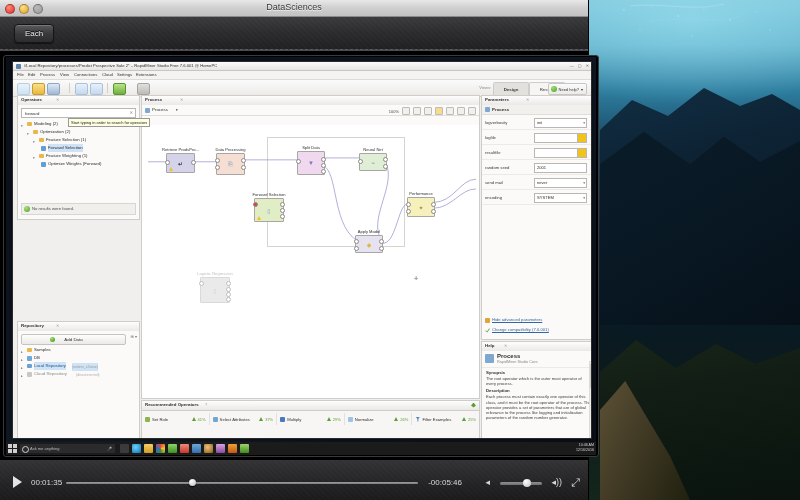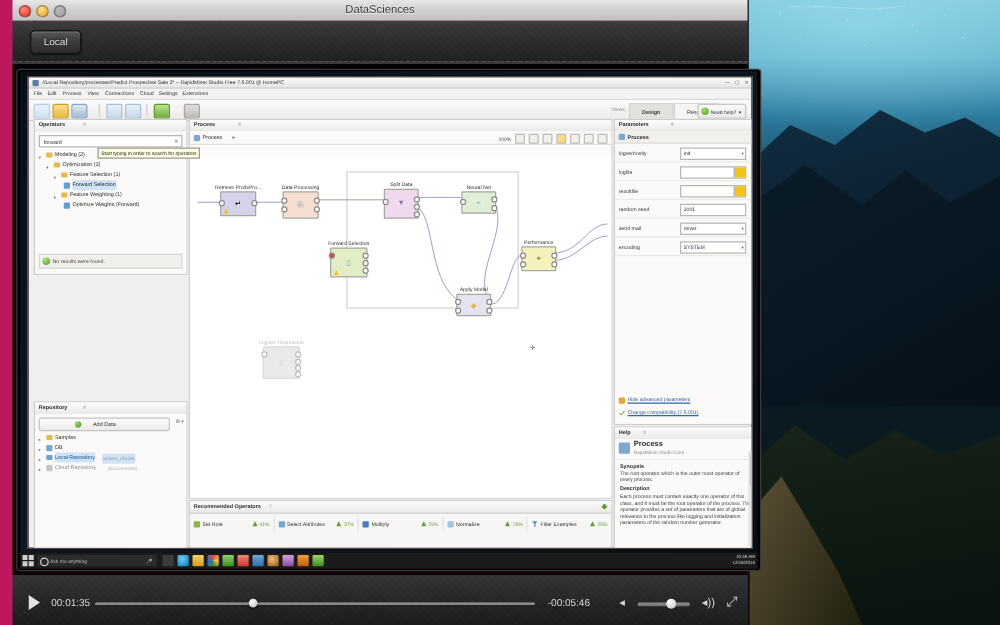--- a/index.html
+++ b/index.html
@@ -23,21 +23,21 @@
   .ridgeC{position:absolute;left:600px;top:300px;width:200px;height:200px;
     background:linear-gradient(170deg,#1d2a1b 0%,#101c14 50%,#0a130e 100%);
     clip-path:polygon(0% 36%, 18% 20%, 38% 34%, 58% 22%, 78% 32%, 100% 24%, 100% 100%, 0% 100%);}
   .slope{position:absolute;left:600px;top:355px;width:90px;height:145px;
     background:linear-gradient(115deg,#6a5c3d 0%,#4a4029 45%,#22220f 100%);
     clip-path:polygon(0% 38%, 28% 18%, 55% 46%, 78% 70%, 100% 100%, 0% 100%);opacity:.9;}
   .stars{position:absolute;left:600px;top:0;width:200px;height:70px;opacity:.75;}
 
   
   .player{position:absolute;left:0;top:0;width:588px;height:500px;background:#be185d;
-    box-shadow:0 0 0 1px #000;padding-left:10px;}
+    box-shadow:0 0 0 1px #000;}
   .titlebar{position:relative;height:16px;
     background:linear-gradient(to bottom,#e8e8e8,#cfcfcf 50%,#c2c2c2);
     border-bottom:1px solid #8a8a8a;}
   .tl-title{position:absolute;left:0;right:0;top:2px;text-align:center;font-size:9px;color:#3b3b3b;
     text-shadow:0 1px 0 rgba(255,255,255,.7);}
   .traffic{position:absolute;left:5px;top:4px;display:flex;gap:4px;}
   .dot{width:8px;height:8px;border-radius:50%;border:1px solid rgba(0,0,0,.3);}
   .dot.r{background:radial-gradient(circle at 35% 30%,#ff8a80,#e03020);}
   .dot.y{background:radial-gradient(circle at 35% 30%,#ffe08a,#e0a020);}
   .dot.g{background:radial-gradient(circle at 35% 30%,#b9b9b9,#9a9a9a);}
@@ -254,21 +254,21 @@
     <div class="titlebar">
       <div class="traffic">
         <span class="dot r"></span>
         <span class="dot y"></span>
         <span class="dot g"></span>
       </div>
       <div class="tl-title">DataSciences</div>
     </div>
 
     <div class="topbar">
-      <div class="backbtn">Local</div>
+      <div class="backbtn">Each</div>
     </div>
 
     <div class="stage">
       <div class="stage-inner">
 
         <div class="vm">
           <div class="wallpaper-vm"></div>
 
           <div class="rm">
 

